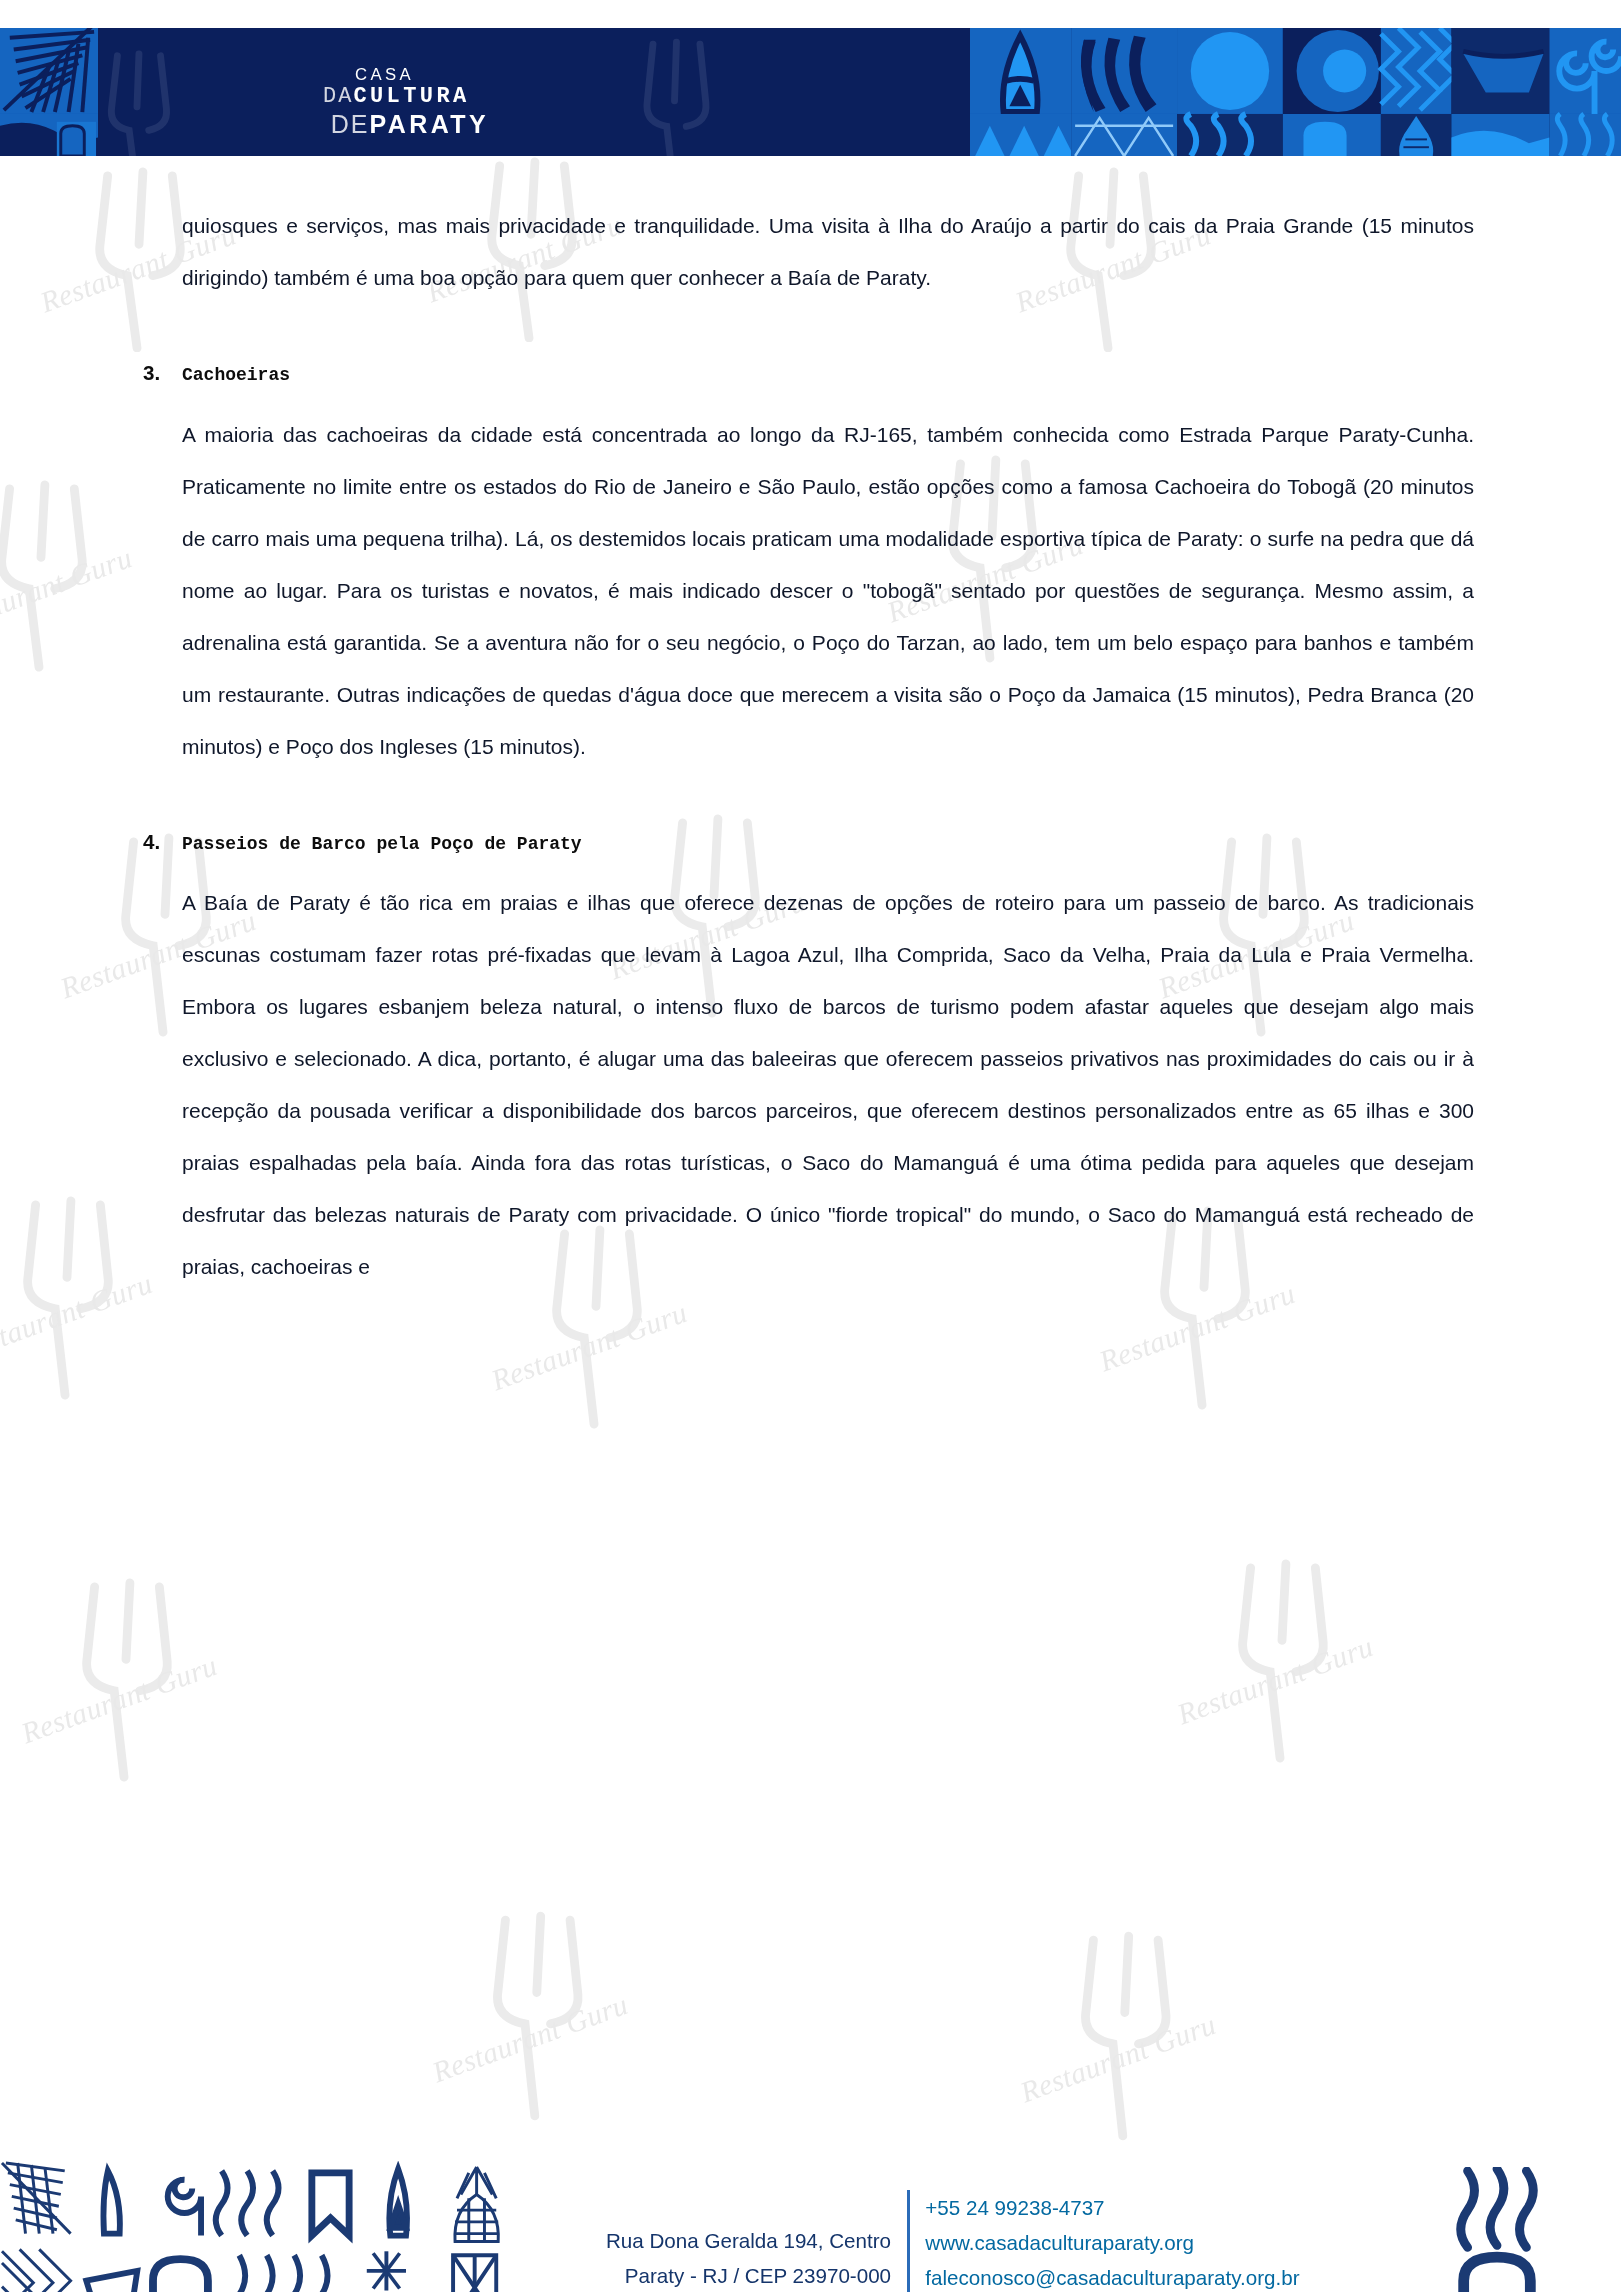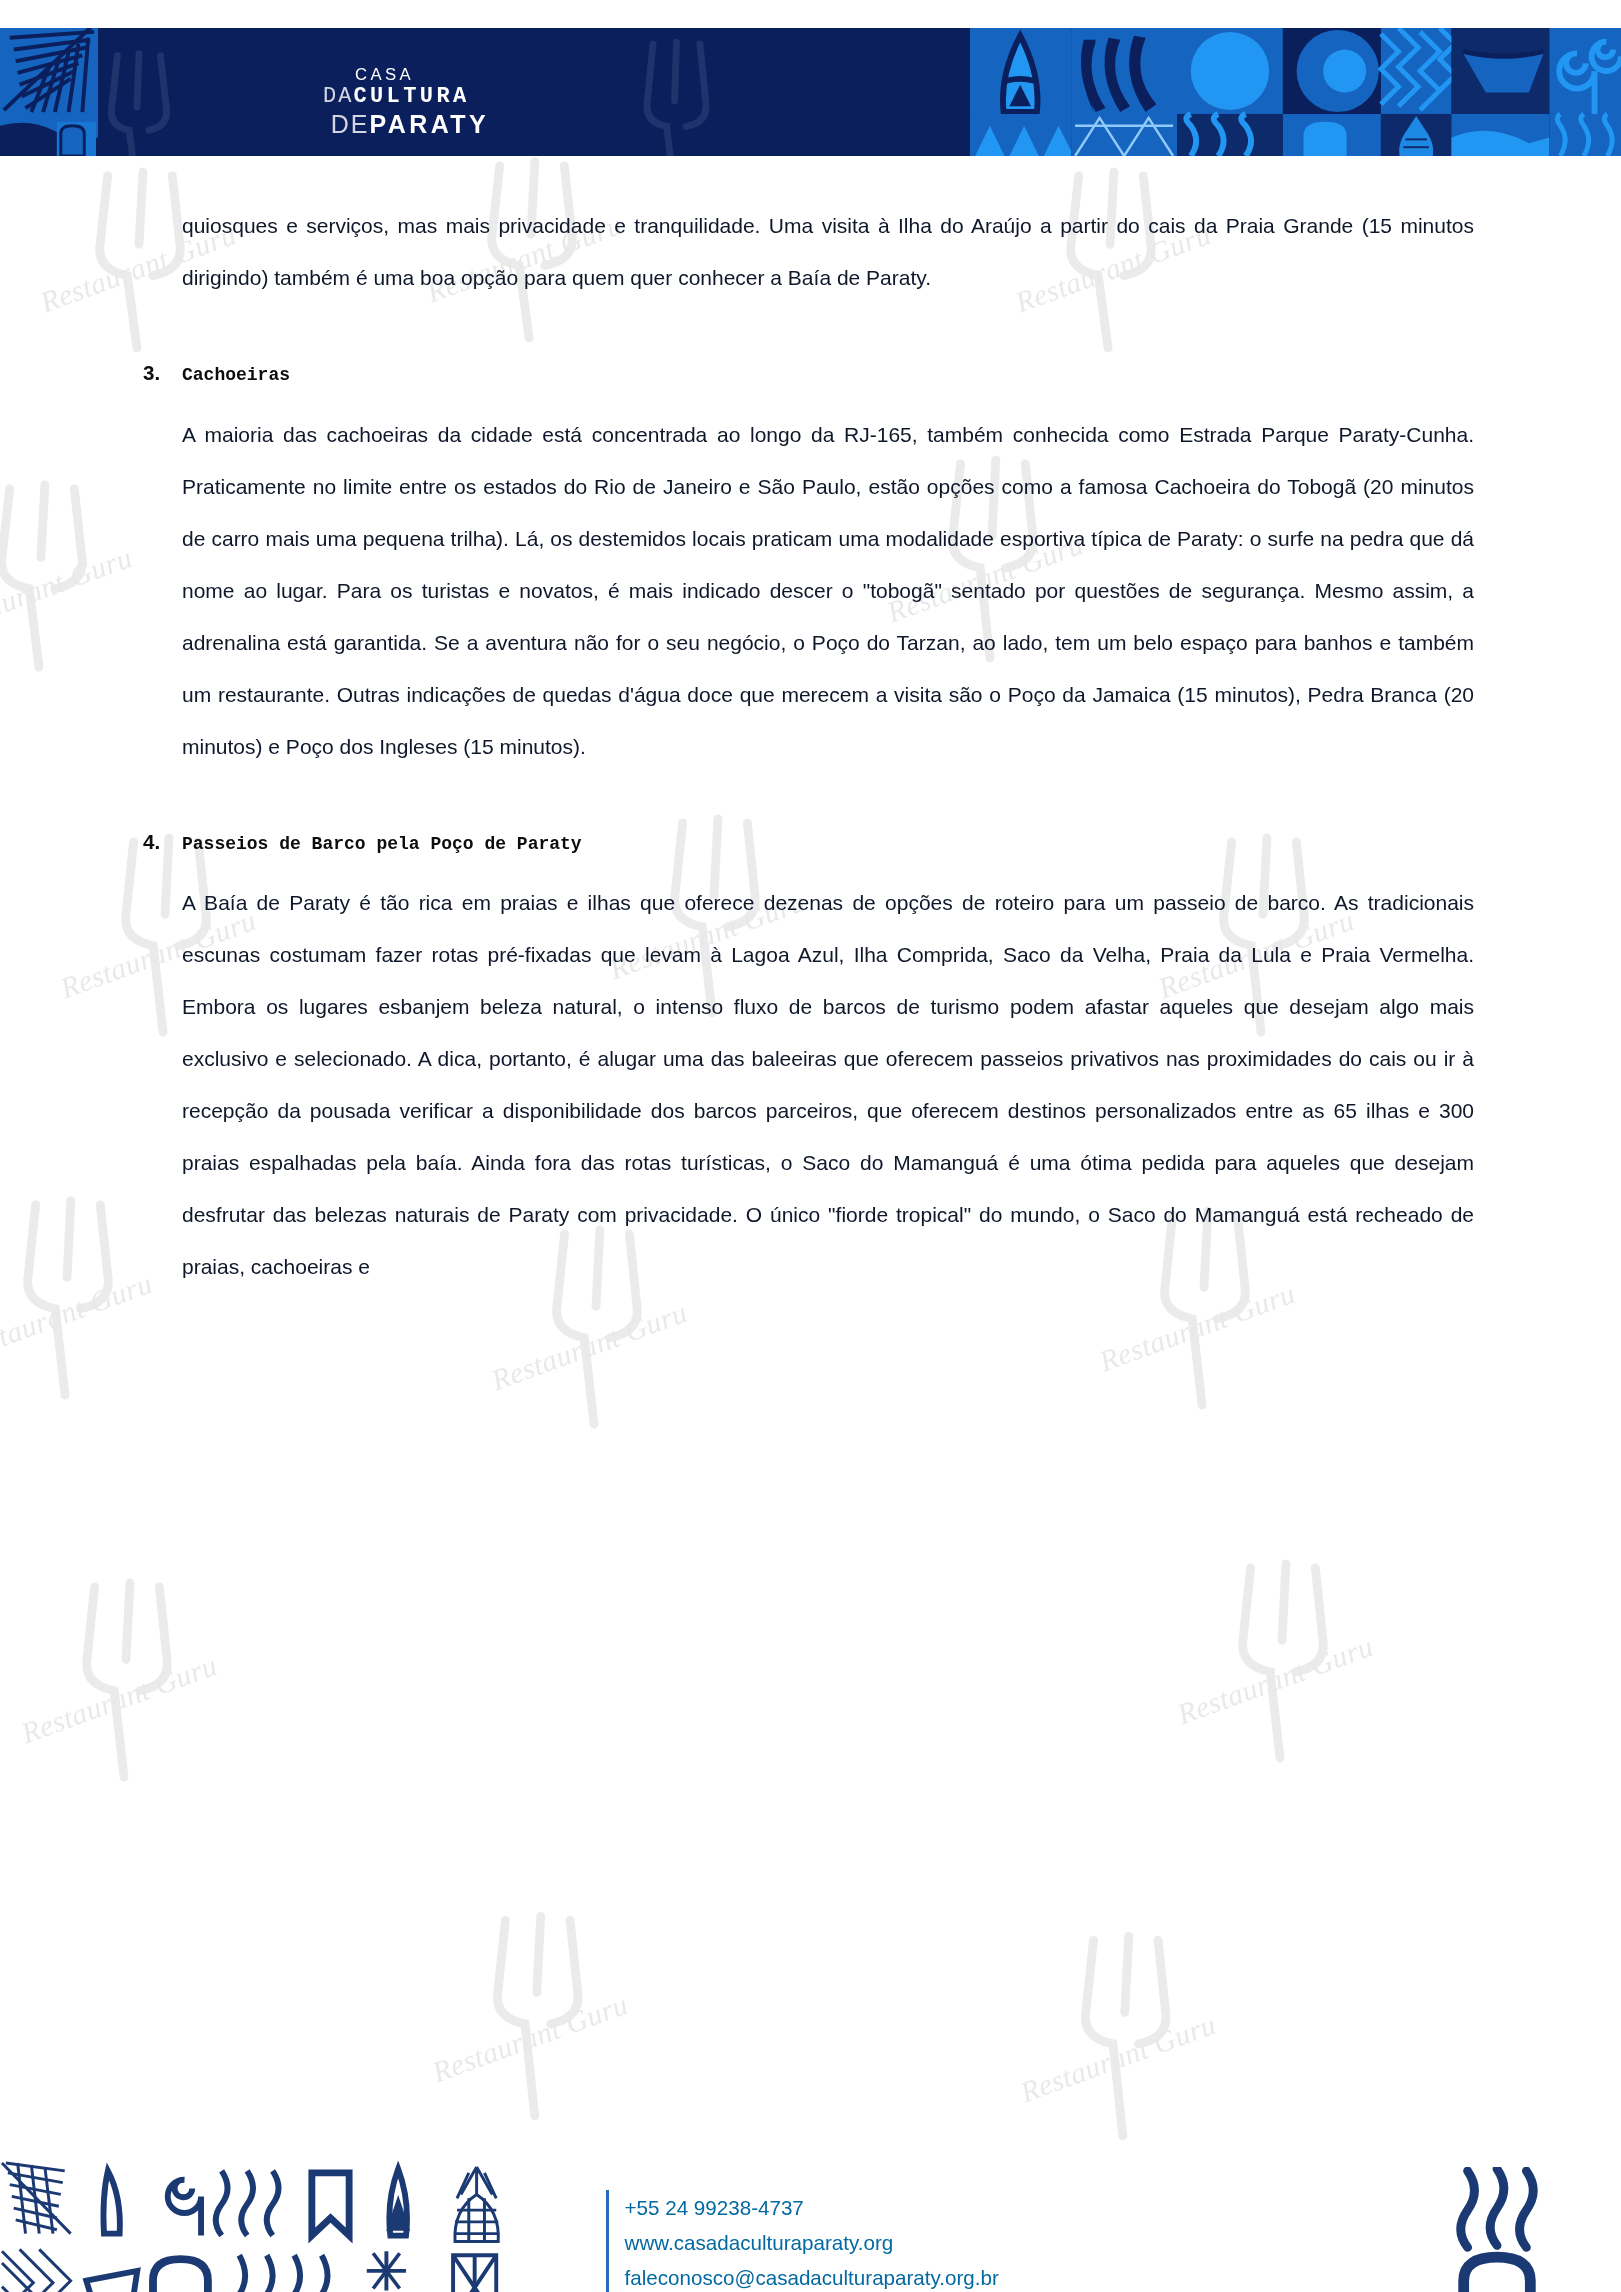--- a/index.html
+++ b/index.html
@@ -557,20 +557,24 @@
         </g>
       </g>
       <g fill="none" stroke="#1b3a73" stroke-width="4">
         <path d="M 462 96 L 506 96 L 506 162 L 462 162 Z"></path>
         <path d="M 462 96 L 506 162 M 506 96 L 462 162"></path>
         <path d="M 484 96 L 484 162"></path>
       </g>
     </svg>
 
     <div class="footer-text">
+      <div class="f-address">
+        <div>Rua Dona Geralda 194, Centro</div>
+        <div>Paraty - RJ / CEP 23970-000</div>
+      </div>
       <div class="f-divider"></div>
       <div class="f-contact">
         <div>+55 24 99238-4737</div>
         <div>www.casadaculturaparaty.org</div>
         <div>faleconosco@casadaculturaparaty.org.br</div>
       </div>
     </div>
 
     <svg class="footer-icon-right" viewBox="0 0 120 150">
       <g fill="none" stroke="#1b3a73" stroke-width="9" stroke-linecap="round">

